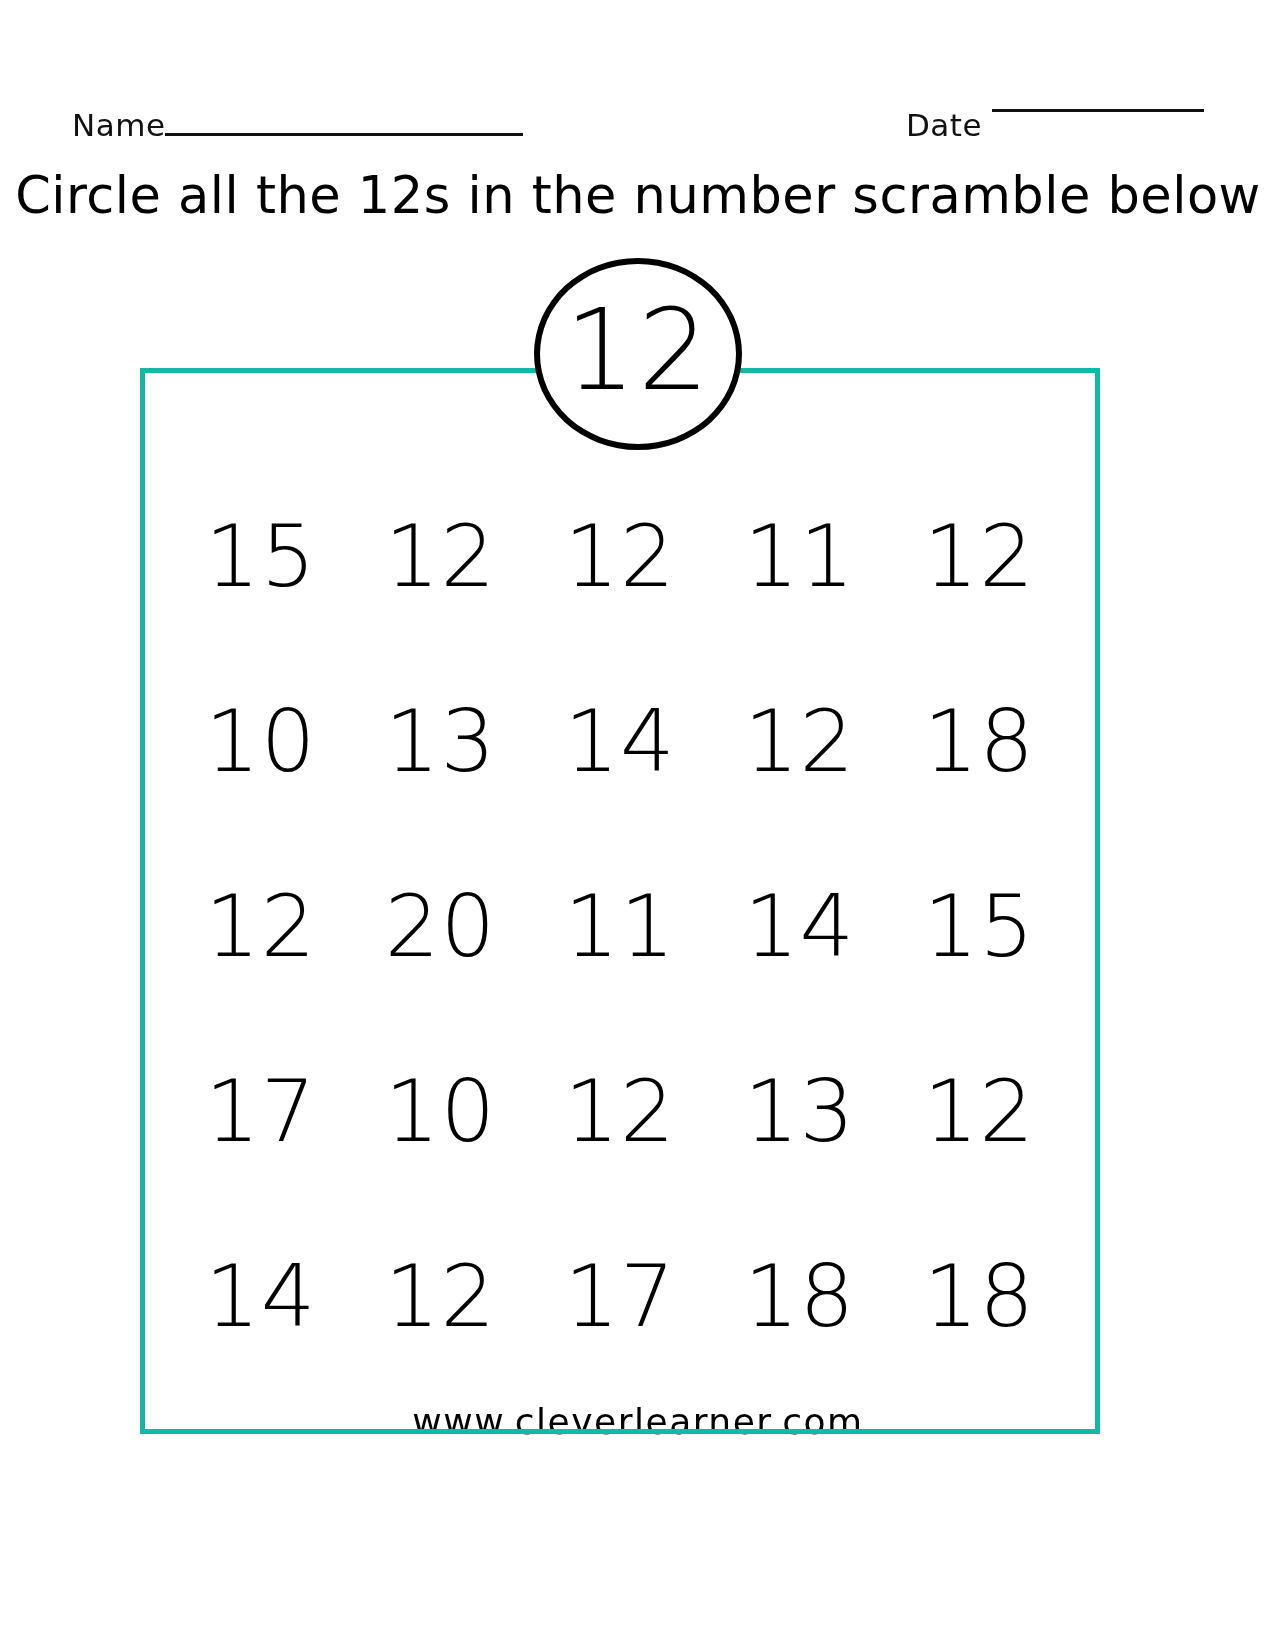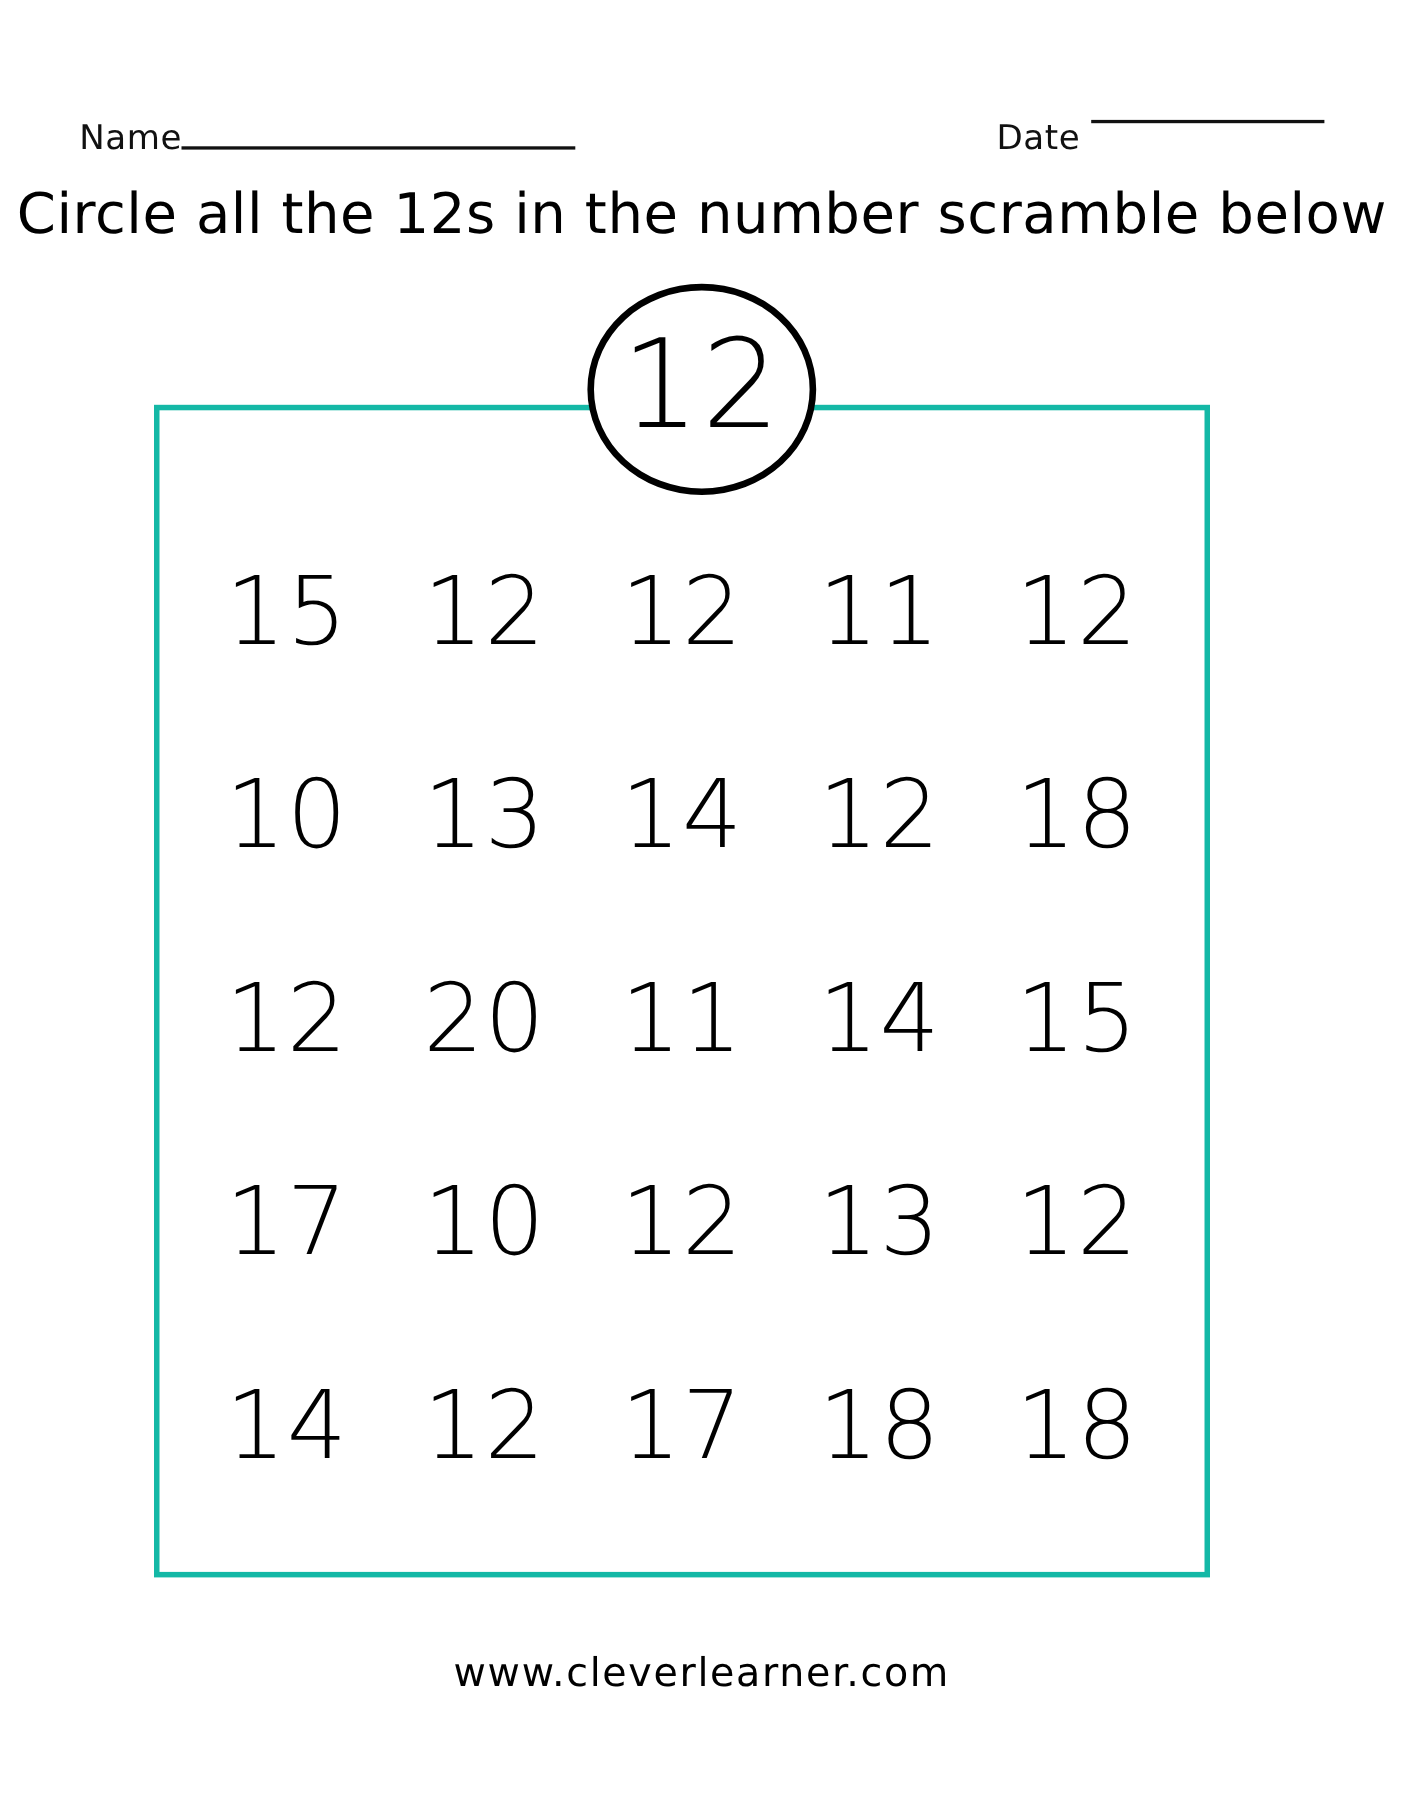--- a/index.html
+++ b/index.html
@@ -131,21 +131,21 @@
     font-size: 86px;
     line-height: 90px;
     font-weight: 300;
     letter-spacing: 1px;
     color: #000;
   }
 
   
   .footer {
     position: absolute;
-    top: 1500px;
+    top: 1400px;
     left: 0;
     width: 1276px;
     text-align: center;
     font-family: "DejaVu Sans", sans-serif;
     font-size: 36px;
     line-height: 44px;
     letter-spacing: 1.5px;
     color: #000;
   }
 </style>

